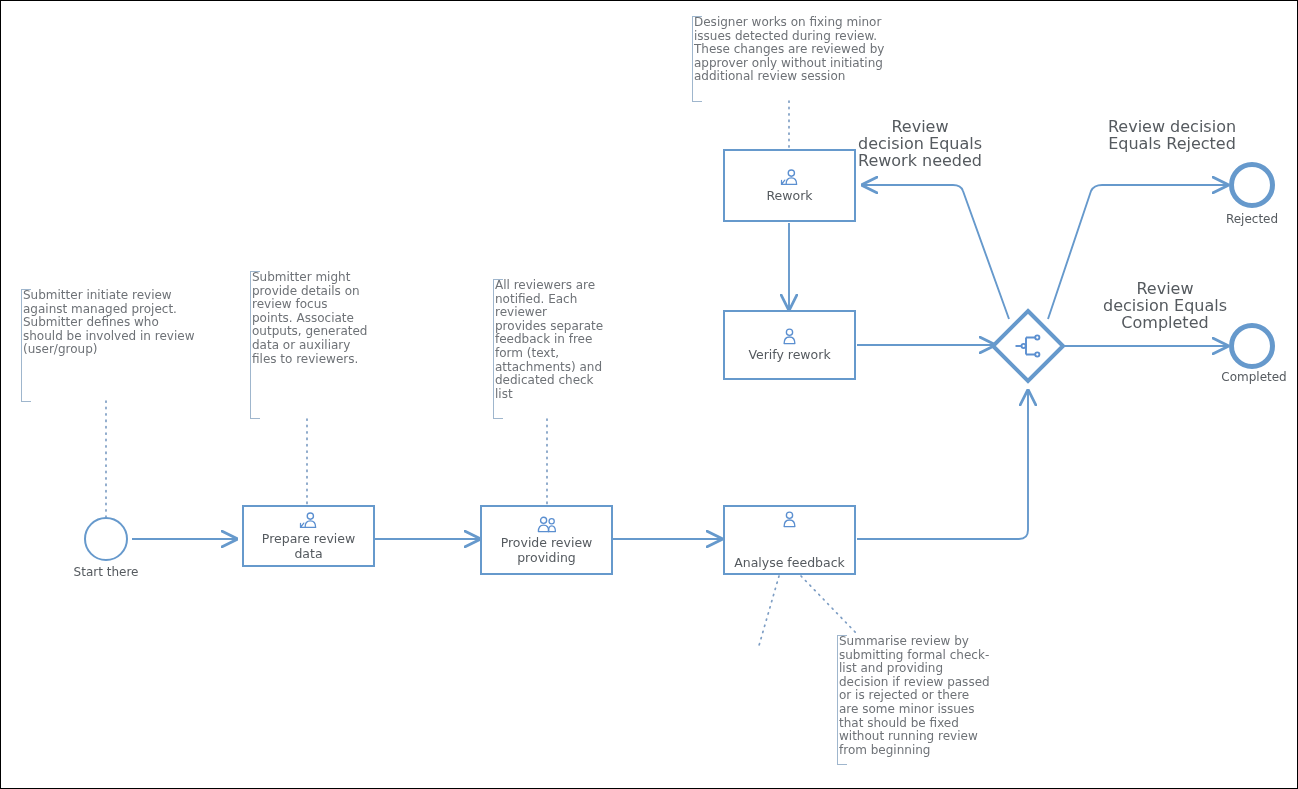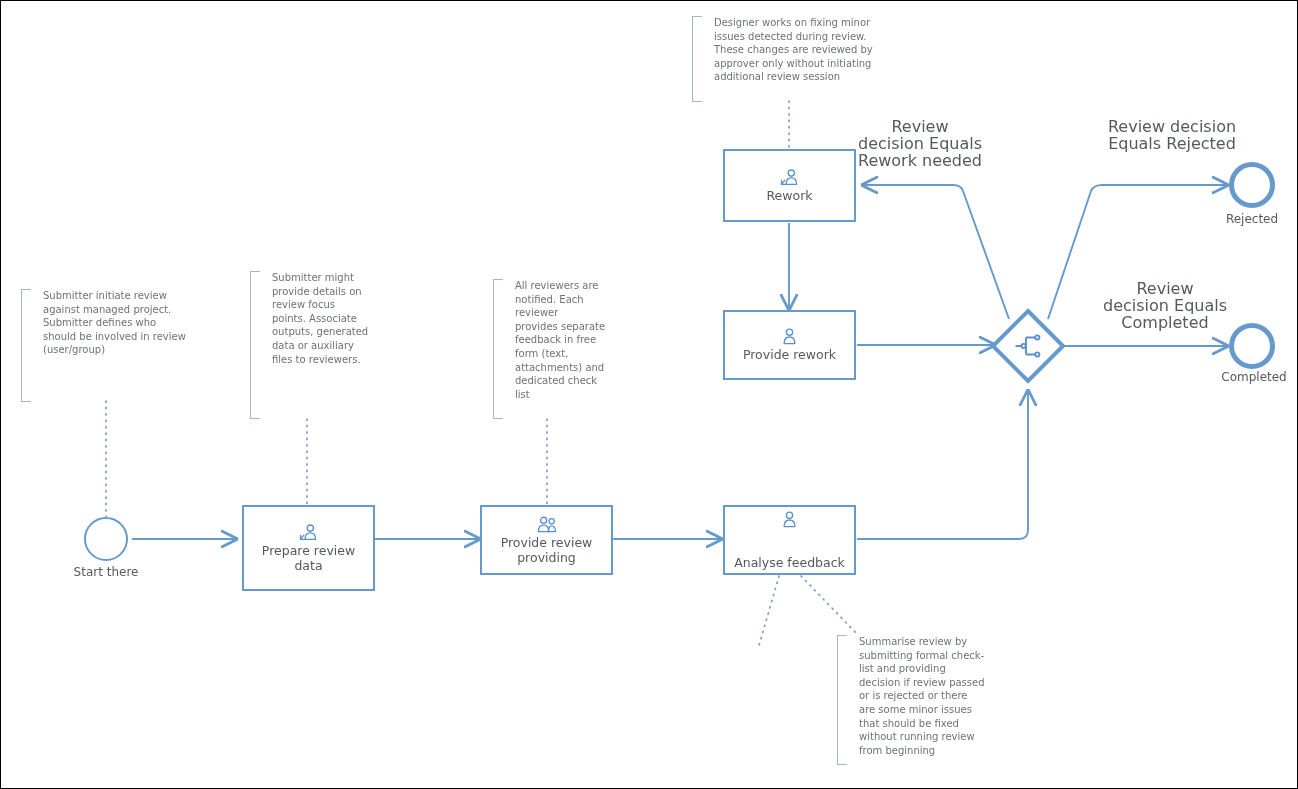--- a/index.html
+++ b/index.html
@@ -82,24 +82,24 @@
   .gateway {
     position: absolute;
     z-index: 4;
   }
 
   
   .annotation {
     position: absolute;
     box-sizing: border-box;
     color: #6e7277;
-    font-size: 10px;
+    font-size: 12px;
     line-height: 13.6px;
     white-space: pre-line;
-    padding-left: 21px;
+    padding-left: 1px;
     border-left: 1.4px solid #9fb6cd;
     z-index: 3;
   }
   .annotation::before,
   .annotation::after {
     content: "";
     position: absolute;
     left: 0;
     width: 9px;
     height: 1.4px;
@@ -213,21 +213,21 @@
   <div class="edge-label" style="left:1101px; top:117px; width:140px;">Review decision
 Equals Rejected</div>
 
   <div class="edge-label" style="left:1096px; top:279px; width:136px;">Review
 decision Equals
 Completed</div>
 
   <div class="event start" style="left:83px; top:516px; width:44px; height:44px;"></div>
   <div class="event-label" style="left:35px; top:564px; width:140px;">Start there</div>
 
-  <div class="task" style="left:241px; top:504px; width:133px; height:86px;">
+  <div class="task" style="left:241px; top:504px; width:133px; height:62px;">
     <span class="task-icon">
       <svg width="20" height="17" viewBox="0 0 22 19" xmlns="http://www.w3.org/2000/svg">
         <circle cx="12.5" cy="4.6" r="3.5" fill="none" stroke="#5b8fd0" stroke-width="1.5"></circle>
         <path d="M6.6 17.2 C6.6 12.4 9.1 10.0 12.5 10.0 C15.9 10.0 18.4 12.4 18.4 17.2 Z" fill="none" stroke="#5b8fd0" stroke-width="1.5" stroke-linejoin="round"></path>
         <path d="M1.5 17.2 L5.2 12.4 M1.5 12.8 L1.5 17.2 L5.9 17.2" fill="none" stroke="#5b8fd0" stroke-width="1.4" stroke-linecap="round"></path>
       </svg>
     </span>
     <span class="task-label">Prepare review data</span>
   </div>
 
@@ -265,21 +265,21 @@
     <span class="task-label">Rework</span>
   </div>
 
   <div class="task" style="left:722px; top:309px; width:133px; height:70px;">
     <span class="task-icon">
       <svg width="17" height="17" viewBox="0 0 18 19" xmlns="http://www.w3.org/2000/svg">
         <circle cx="9" cy="4.8" r="3.5" fill="none" stroke="#5b8fd0" stroke-width="1.5"></circle>
         <path d="M3.0 17.4 C3.0 12.5 5.6 10.1 9 10.1 C12.4 10.1 15.0 12.5 15.0 17.4 Z" fill="none" stroke="#5b8fd0" stroke-width="1.5" stroke-linejoin="round"></path>
       </svg>
     </span>
-    <span class="task-label">Provide rework</span>
+    <span class="task-label">Verify rework</span>
   </div>
 
   <div class="gateway" style="left:988px; top:306px; width:78px; height:78px;">
     <svg width="78" height="78" viewBox="0 0 78 78" xmlns="http://www.w3.org/2000/svg">
       <path d="M39 4 L74 39 L39 74 L4 39 Z" fill="#ffffff" stroke="#6699cc" stroke-width="4"></path>
       <g fill="none" stroke="#5b8fd0" stroke-width="1.9">
         <path d="M26.5 39 L33 39"></path>
         <path d="M37 30.5 L46 30.5 M37 30.5 L37 47.5 M37 47.5 L46 47.5"></path>
       </g>
       <circle cx="34.6" cy="39" r="2.1" fill="none" stroke="#5b8fd0" stroke-width="1.9"></circle>

